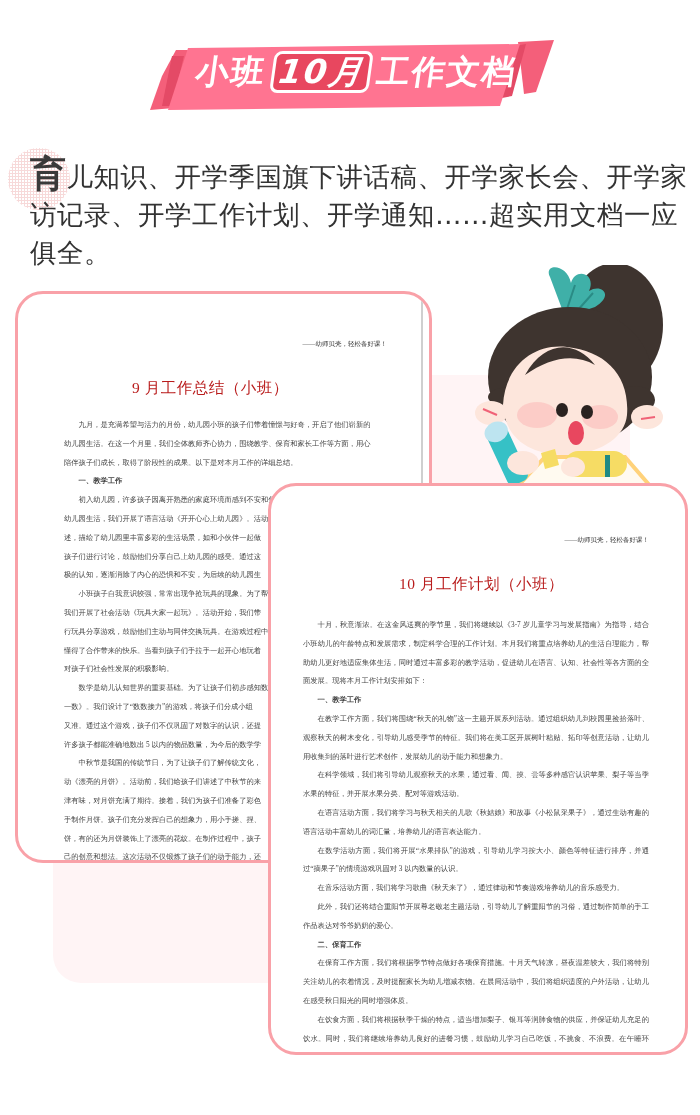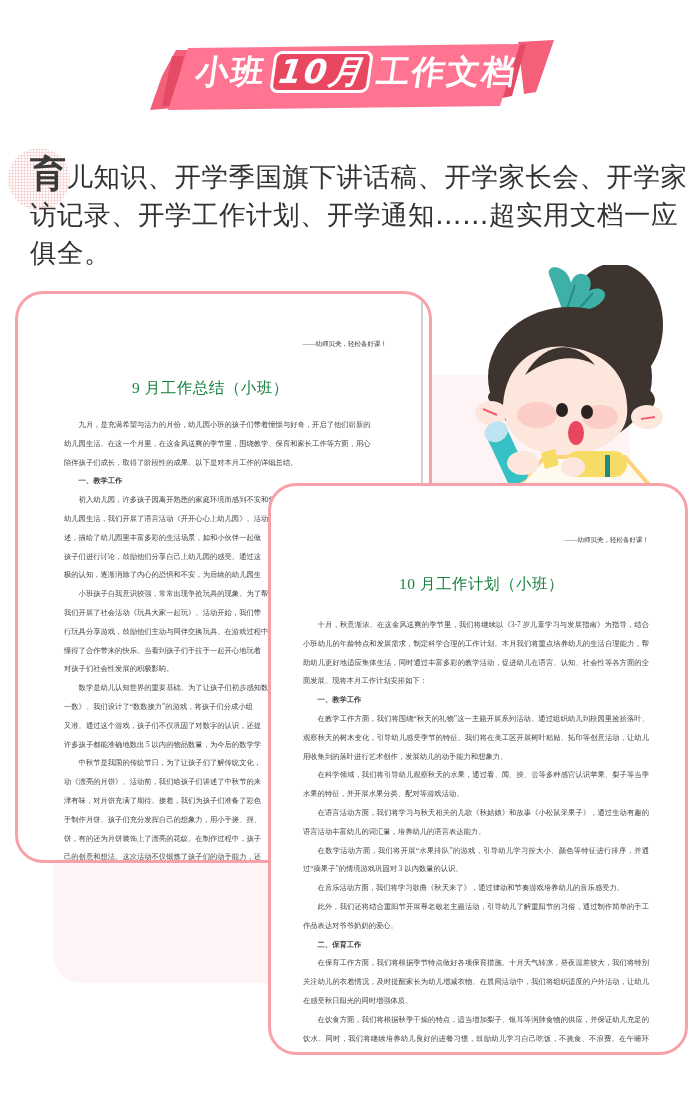--- a/index.html
+++ b/index.html
@@ -45,21 +45,21 @@
       position: absolute; background: #fff; border: 3px solid #f9a1a8; border-radius: 28px;
       overflow: hidden; box-sizing: border-box;
     }
     .card-left { left: 15px; top: 291px; width: 417px; height: 572px; }
     .card-right { left: 268px; top: 483px; width: 420px; height: 572px; }
     .card-left .page-edge {
       position: absolute; right: 6px; top: 0; bottom: 0; width: 2px; background: #cfcfcf;
     }
     .doc { position: absolute; font-family: Liberation Serif, serif; color: #333; margin-top: 18px; }
     .doc .slogan { position: absolute; font-size: 6.5px; color: #333; white-space: nowrap; }
-    .doc .title { position: absolute; font-size: 15.5px; color: #15803d; white-space: nowrap; letter-spacing: .5px; }
+    .doc .title { position: absolute; font-size: 15.5px; color: #b91c1c; white-space: nowrap; letter-spacing: .5px; }
     .doc .body { position: absolute; font-size: 7.3px; line-height: 18.8px; color: #444; }
     .doc .body p { margin: 0; text-indent: 2em; text-align: justify; }
     .doc .body p.h { font-weight: bold; }
     .doc-left .body p { white-space: nowrap; text-indent: 0; }
     .doc-left .body p.ind { text-indent: 2em; }
     
     .character { position: absolute; left: 455px; top: 265px; width: 240px; height: 225px; }
   </style>
 </head>
 <body>
@@ -89,21 +89,21 @@
 
 <div class="bg-panel"></div>
 
 <div class="card card-left">
   <div class="page-edge"></div>
   <div class="doc doc-left" style="left:0;top:0;width:411px;height:566px;">
     <div class="slogan" style="right:42px;top:28px;">——幼师贝壳，轻松备好课！</div>
     <div class="title" style="left:114px;top:66px;">9 月工作总结（小班）</div>
     <div class="body" id="left-body" style="left:46px;top:104px;width:340px;">
         <p class="ind">九月，是充满希望与活力的月份，幼儿园小班的孩子们带着憧憬与好奇，开启了他们崭新的</p>
-        <p class="">幼儿园生活。在这一个月里，在这金风送爽的季节里，围绕教学、保育和家长工作等方面，用心</p>
+        <p class="">幼儿园生活。在这一个月里，我们全体教师齐心协力，围绕教学、保育和家长工作等方面，用心</p>
         <p class="">陪伴孩子们成长，取得了阶段性的成果。以下是对本月工作的详细总结。</p>
         <p class="ind h">一、教学工作</p>
         <p class="ind">初入幼儿园，许多孩子因离开熟悉的家庭环境而感到不安和焦虑。为了帮助孩子们尽快适应</p>
         <p class="">幼儿园生活，我们开展了语言活动《开开心心上幼儿园》。活动</p>
         <p class="">述，描绘了幼儿园里丰富多彩的生活场景，如和小伙伴一起做</p>
         <p class="">孩子们进行讨论，鼓励他们分享自己上幼儿园的感受。通过这</p>
         <p class="">极的认知，逐渐消除了内心的恐惧和不安，为后续的幼儿园生</p>
         <p class="ind">小班孩子自我意识较强，常常出现争抢玩具的现象。为了帮</p>
         <p class="">我们开展了社会活动《玩具大家一起玩》。活动开始，我们带</p>
         <p class="">行玩具分享游戏，鼓励他们主动与同伴交换玩具。在游戏过程中</p>

